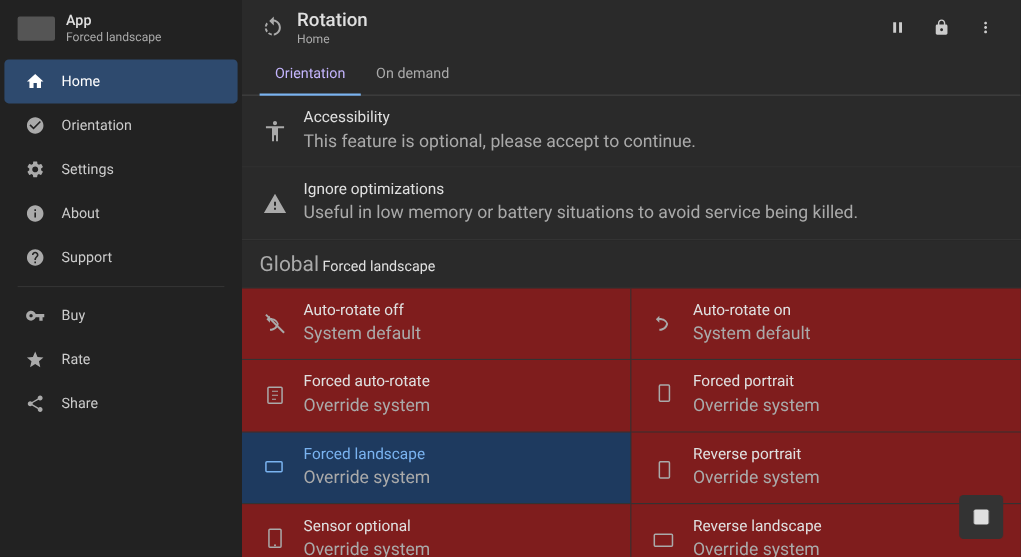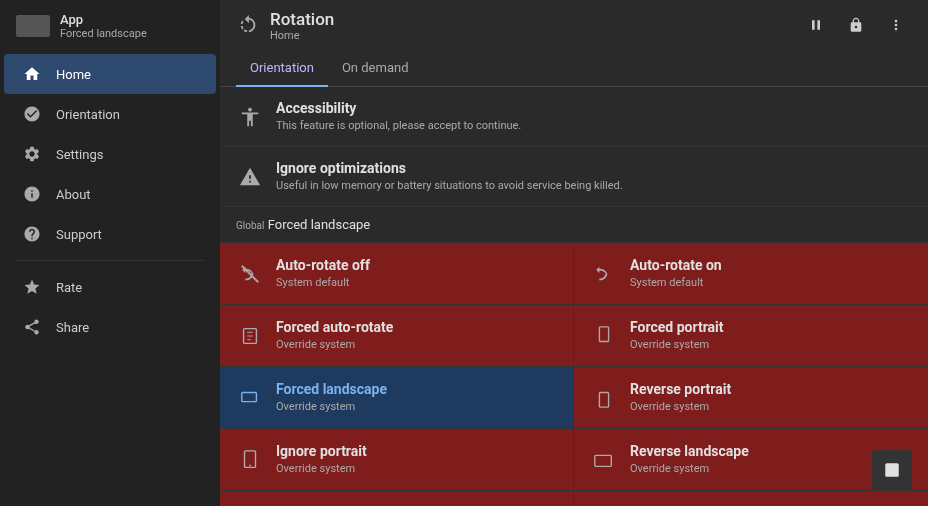--- a/index.html
+++ b/index.html
@@ -220,25 +220,25 @@
       margin-right: 12px;
     }
 
     .setting-text {
       flex: 1;
     }
 
     .setting-title {
       font-size: 14px;
       color: #e0e0e0;
-      font-weight: 700;
+      font-weight: 400;
     }
 
     .setting-desc {
-      font-size: 11px;
+      font-size: 16px;
       color: #aaaaaa;
       margin-top: 2px;
       line-height: 1.4;
     }
 
     
     .orientation-grid {
       display: grid;
       grid-template-columns: 1fr 1fr;
       gap: 0;
@@ -298,21 +298,21 @@
 
     
     svg { display: block; }
 
     .global-row {
       background: #2a2a2a;
       padding: 10px 16px;
       border-bottom: 1px solid #333;
     }
 
-    .global-title { font-size: 10px; color: #aaaaaa; }
+    .global-title { font-size: 19px; color: #aaaaaa; }
     .global-value { font-size: 13px; color: #e0e0e0; }
   </style>
 </head>
 <body>
 
 <div class="sidebar">
   <div class="sidebar-top">
     <div class="app-thumbnail"></div>
     <div class="app-info">
       <span class="app-info-title">App</span>
@@ -362,20 +362,28 @@
       <span class="nav-icon">
         <svg width="18" height="18" viewBox="0 0 24 24" fill="currentColor">
             <path d="M12 2C6.48 2 2 6.48 2 12s4.48 10 10 10 10-4.48 10-10S17.52 2 12 2zm1 17h-2v-2h2v2zm2.07-7.75l-.9.92C13.45 12.9 13 13.5 13 15h-2v-.5c0-1.1.45-2.1 1.17-2.83l1.24-1.26c.37-.36.59-.86.59-1.41 0-1.1-.9-2-2-2s-2 .9-2 2H8c0-2.21 1.79-4 4-4s4 1.79 4 4c0 .88-.36 1.68-.93 2.25z"></path>
           </svg>
       </span>
       <span class="nav-label">Support</span>
     </div>
 
     <div class="sidebar-divider"></div>
 
+    <div class="nav-item">
+      <span class="nav-icon">
+        <svg width="18" height="18" viewBox="0 0 24 24" fill="currentColor">
+            <path d="M12.65 10C11.83 7.67 9.61 6 7 6c-3.31 0-6 2.69-6 6s2.69 6 6 6c2.61 0 4.83-1.67 5.65-4H17v4h4v-4h2v-4H12.65zM7 14c-1.1 0-2-.9-2-2s.9-2 2-2 2 .9 2 2-.9 2-2 2z"></path>
+          </svg>
+      </span>
+      <span class="nav-label">Buy</span>
+    </div>
 
     <div class="nav-item">
       <span class="nav-icon">
         <svg width="18" height="18" viewBox="0 0 24 24" fill="currentColor">
             <path d="M12 17.27L18.18 21l-1.64-7.03L22 9.24l-7.19-.61L12 2 9.19 8.63 2 9.24l5.46 4.73L5.82 21z"></path>
           </svg>
       </span>
       <span class="nav-label">Rate</span>
     </div>
 
@@ -536,21 +544,21 @@
       </div>
 
       <div class="orientation-option">
         <span class="option-icon">
           <svg width="22" height="22" viewBox="0 0 24 24" fill="none" stroke="#aaaaaa" stroke-width="1.5">
               <rect x="6" y="2" width="12" height="18" rx="1"></rect>
               <circle cx="12" cy="18" r="1" fill="#aaaaaa" stroke="none"></circle>
             </svg>
         </span>
         <div class="setting-text">
-          <div class="setting-title">Ignore portrait</div>
+          <div class="setting-title">Sensor optional</div>
           <div class="setting-desc">Override system</div>
         </div>
       </div>
 
       <div class="orientation-option">
         <span class="option-icon">
           <svg width="22" height="22" viewBox="0 0 24 24" fill="none" stroke="#aaaaaa" stroke-width="1.5">
               <rect x="2" y="7" width="18" height="12" rx="1"></rect>
             </svg>
         </span>

